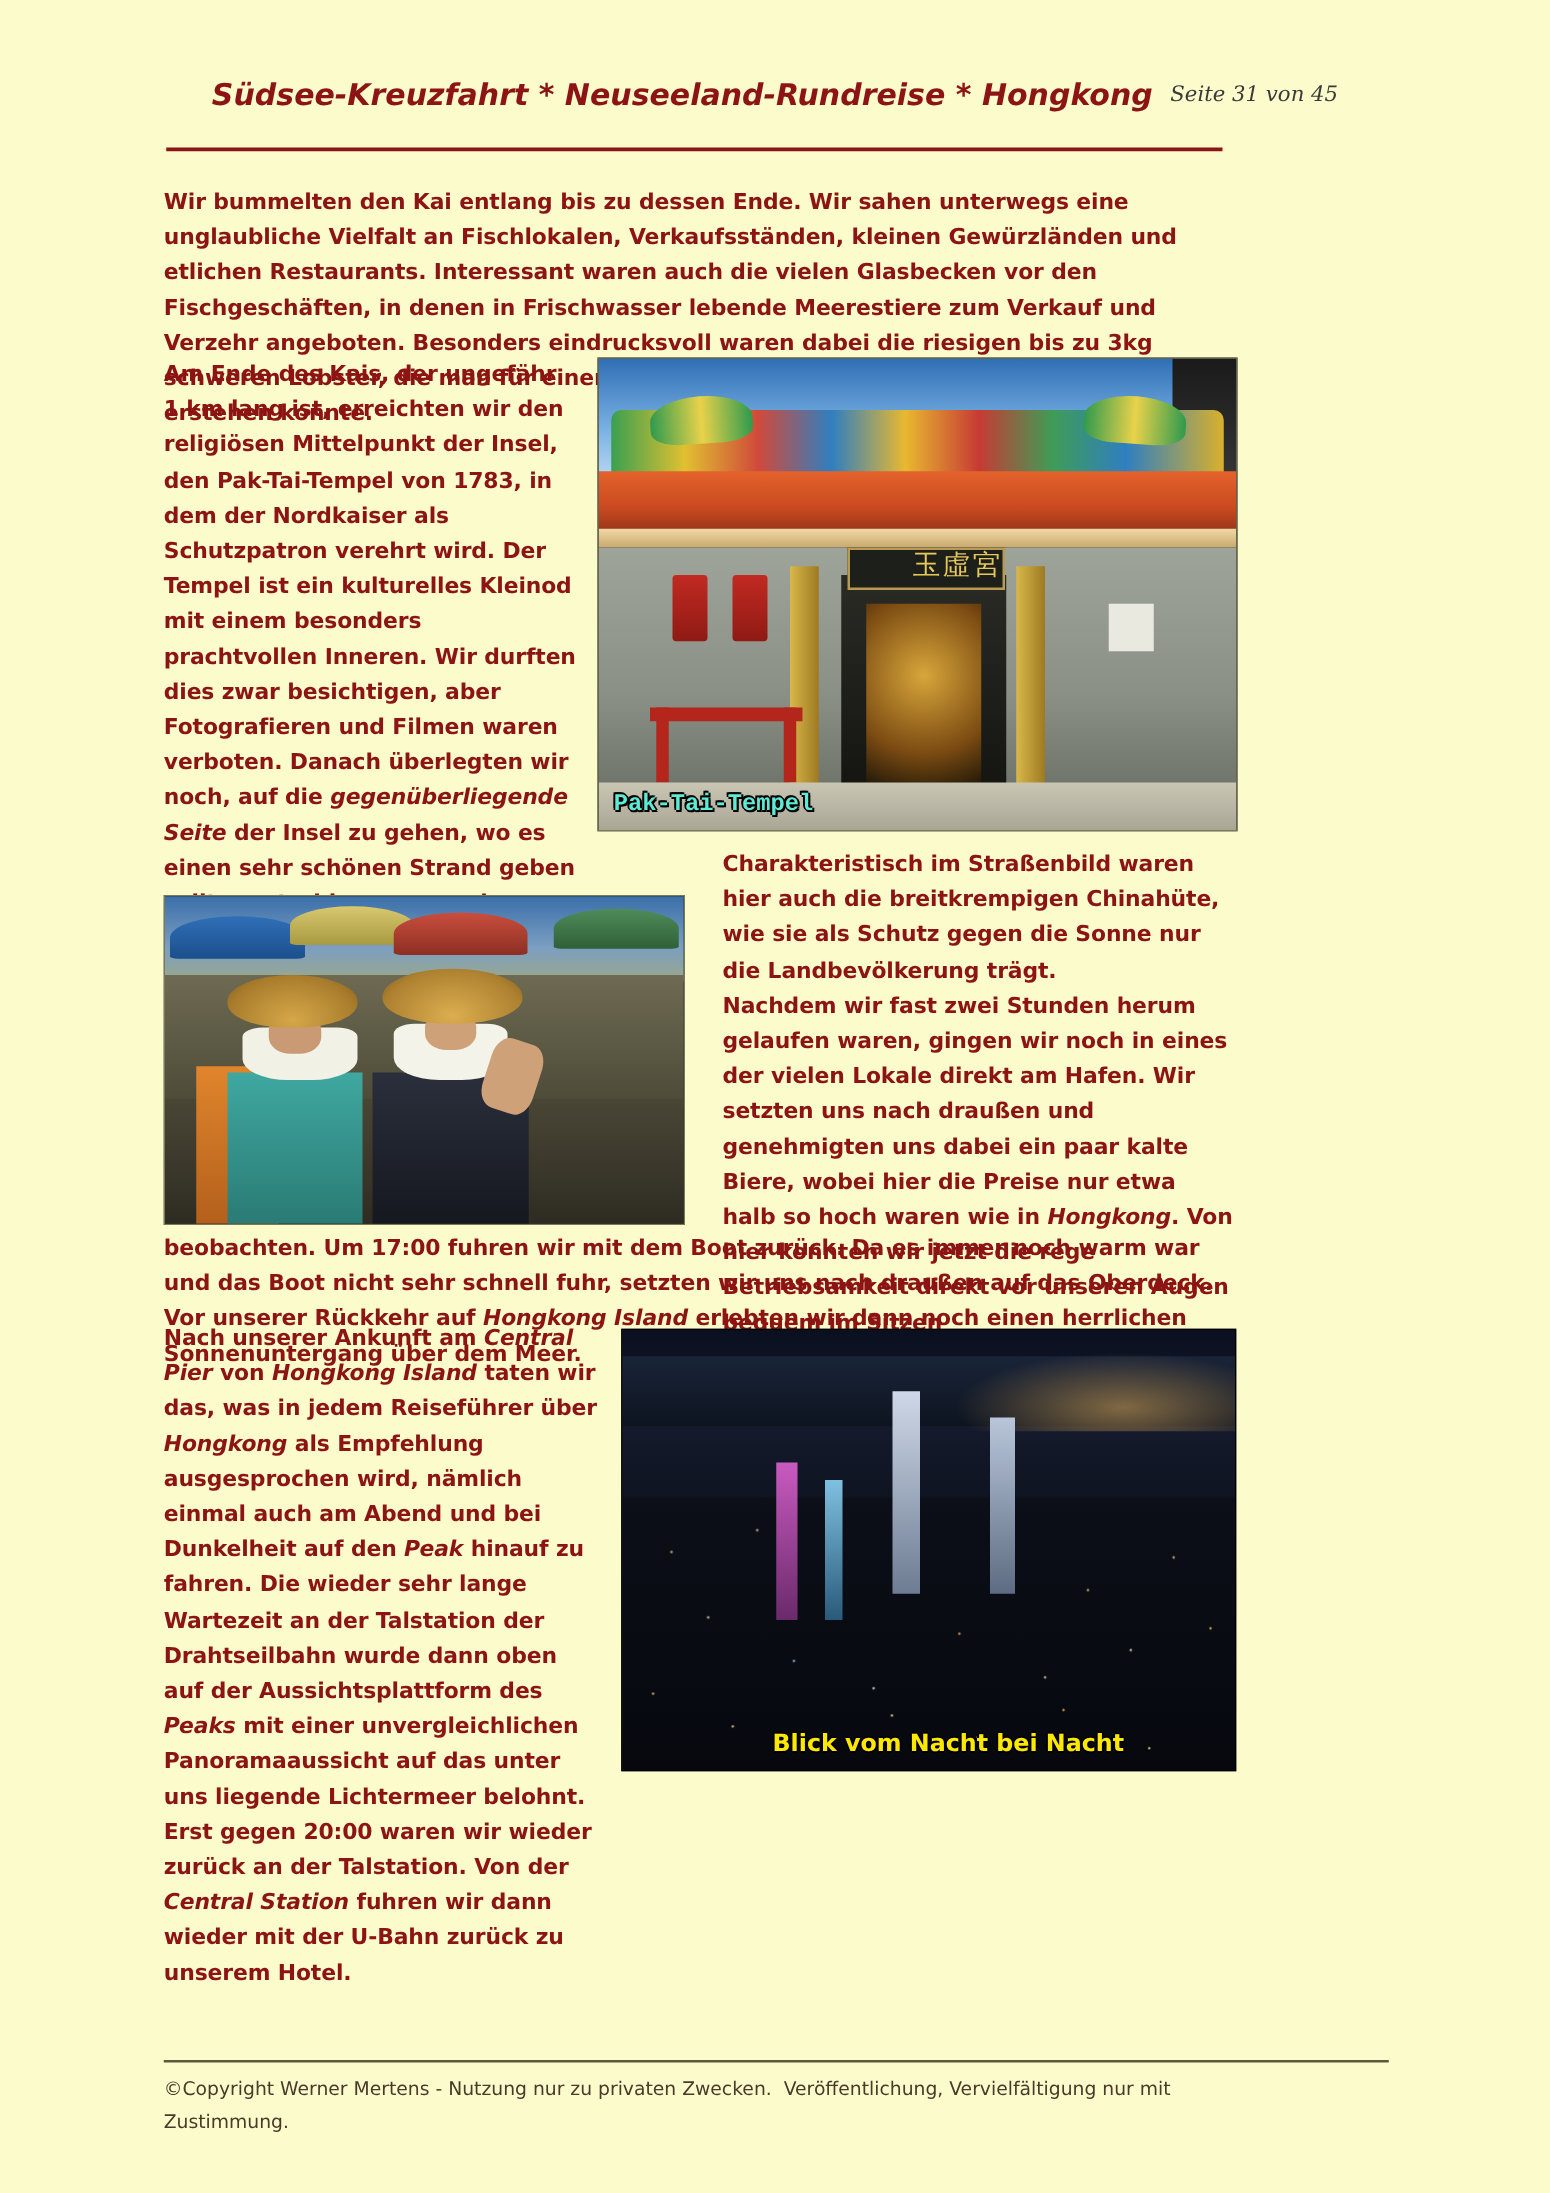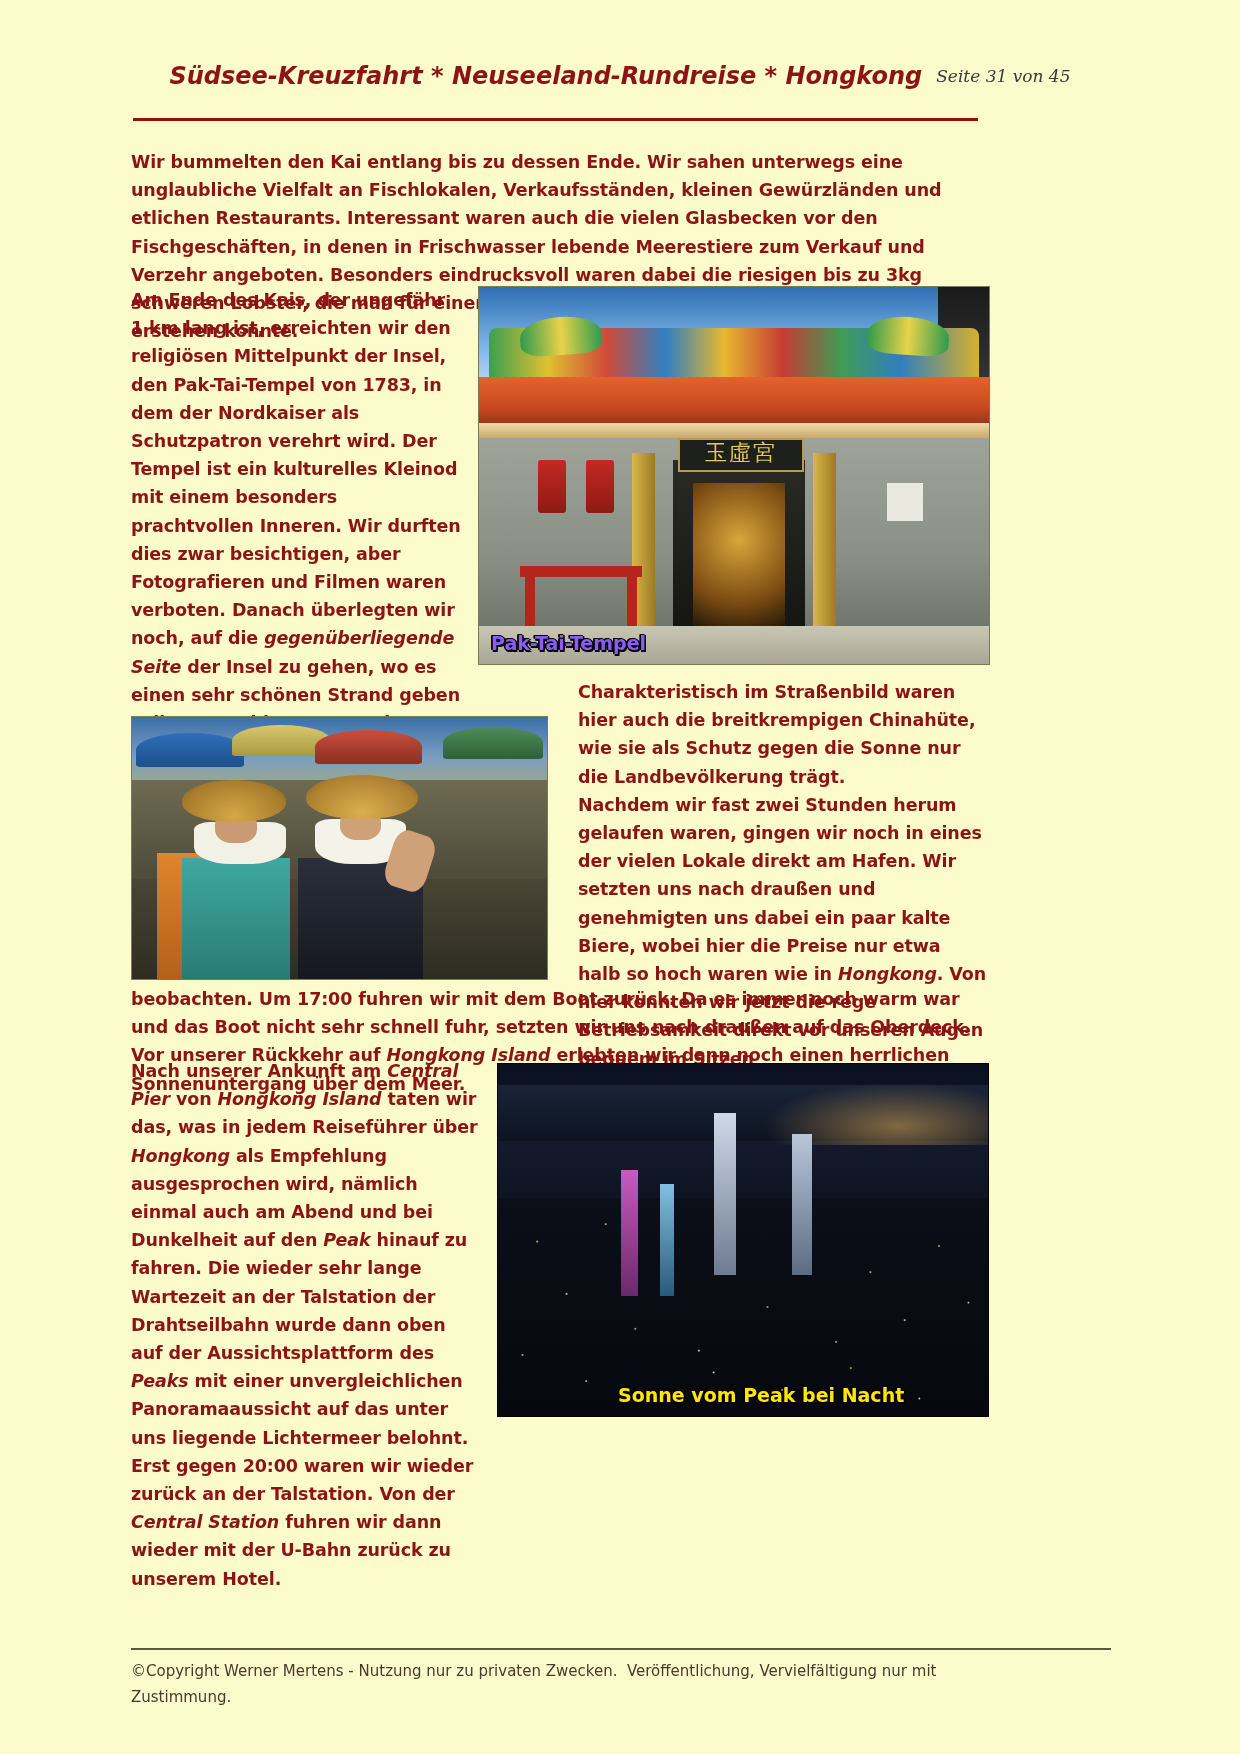--- a/index.html
+++ b/index.html
@@ -63,21 +63,21 @@
   #col-peak{position:absolute;left:131px;top:1057px;width:350px;}
 
   
   .photo{position:absolute;overflow:hidden;background:#222;}
   .cap{
     position:absolute;
     font-family:"DejaVu Sans", sans-serif;
     font-weight:bold;font-size:19px;
     white-space:nowrap;
   }
-  .cap-white{color:#8b5cf6;text-shadow:-1.5px 0 #000,0 1.5px #000,1.5px 0 #000,0 -1.5px #000,-1.5px -1.5px #000,1.5px 1.5px #000;}
+  .cap-white{color:#5eead4;text-shadow:-1.5px 0 #000,0 1.5px #000,1.5px 0 #000,0 -1.5px #000,-1.5px -1.5px #000,1.5px 1.5px #000;font-family:Liberation Mono, monospace;}
   .cap-yellow{color:#ffe800;text-shadow:-1.5px 0 #000,0 1.5px #000,1.5px 0 #000,0 -1.5px #000;}
 
   
   #photo-temple{left:478px;top:286px;width:510px;height:377px;border:1px solid #7a7a5a;}
   .t-sky{position:absolute;left:0;top:0;width:100%;height:26%;
     background:linear-gradient(#2f6fb5,#7db4e6 60%,#bcd9f2);}
   .t-roofridge{position:absolute;left:2%;top:11%;width:96%;height:14%;
     background:linear-gradient(90deg,#3aa050,#e0c030 12%,#d04a3a 24%,#2f7fc0 36%,#e8b830 48%,#c63b34 60%,#3f9c56 72%,#2f7fc0 84%,#d9b02c);
     border-radius:8px 8px 3px 3px;}
   .t-dragonL{position:absolute;left:8%;top:8%;width:16%;height:10%;
@@ -91,21 +91,21 @@
   .t-roofhang{position:absolute;left:0;top:36%;width:100%;height:4%;
     background:linear-gradient(#f0d9a8,#c9a96e);}
   .t-wall{position:absolute;left:0;top:40%;width:100%;height:52%;
     background:linear-gradient(#9fa49a,#8b9086 60%,#6e736a);}
   .t-door{position:absolute;left:38%;top:46%;width:26%;height:46%;
     background:linear-gradient(#2b2b26,#141410);}
   .t-doorinner{position:absolute;left:42%;top:52%;width:18%;height:38%;
     background:radial-gradient(circle at 50% 40%,#d8a63a,#7a4a12 65%,#241a08);}
   .t-plaque{position:absolute;left:39%;top:40%;width:24%;height:8%;
     background:#1d1f1a;border:2px solid #b99a52;}
-  .t-plaque span{color:#e6c85a;font-size:22px;line-height:1;display:block;text-align:center;padding-top:2px;letter-spacing:2px;}
+  .t-plaque span{color:#e6c85a;font-size:22px;line-height:1;display:block;text-align:right;padding-top:2px;letter-spacing:2px;}
   .t-pillarL{position:absolute;left:30%;top:44%;width:4.5%;height:48%;
     background:linear-gradient(90deg,#d8b84a,#9d7a22);}
   .t-pillarR{position:absolute;right:30%;top:44%;width:4.5%;height:48%;
     background:linear-gradient(90deg,#d8b84a,#9d7a22);}
   .t-lanternA{position:absolute;left:11.5%;top:46%;width:5.5%;height:14%;
     background:linear-gradient(#c22a22,#8e1a14);border-radius:3px;}
   .t-lanternB{position:absolute;left:21%;top:46%;width:5.5%;height:14%;
     background:linear-gradient(#c22a22,#8e1a14);border-radius:3px;}
   .t-redrail{position:absolute;left:8%;top:74%;width:24%;height:3%;background:#b4261c;}
   .t-redlegA{position:absolute;left:9%;top:74%;width:2%;height:16%;background:#b4261c;}
@@ -283,19 +283,19 @@
 
   <div class="photo" id="photo-peak">
     <div class="p-sky"></div>
     <div class="p-harbor"></div>
     <div class="p-far"></div>
     <div class="p-city"></div>
     <div class="p-tower"></div>
     <div class="p-tower2"></div>
     <div class="p-tower3"></div>
     <div class="p-tower4"></div>
-    <div class="cap cap-yellow p-cap">Sonne vom Peak bei Nacht</div>
+    <div class="cap cap-yellow p-cap">Blick vom Nacht bei Nacht</div>
   </div>
 
   <div class="foot-rule"></div>
   <div class="footer"><span>©</span><span>Copyright Werner Mertens - Nutzung nur zu privaten Zwecken.  Veröffentlichung, Vervielfältigung nur mit Zustimmung.</span></div>
 
 </div>
 
 </body></html>

